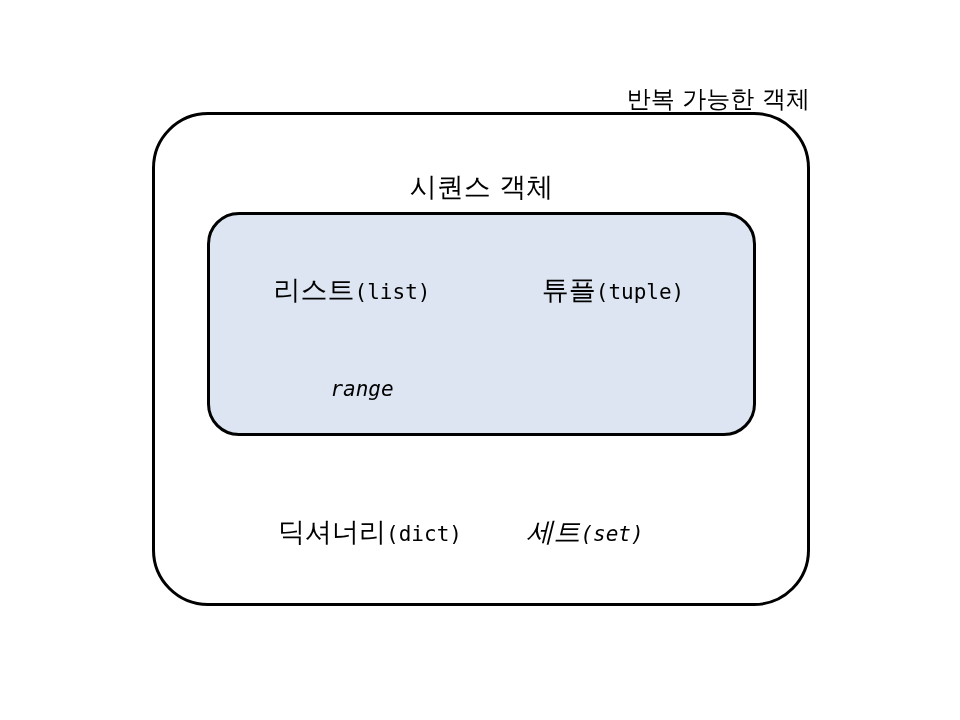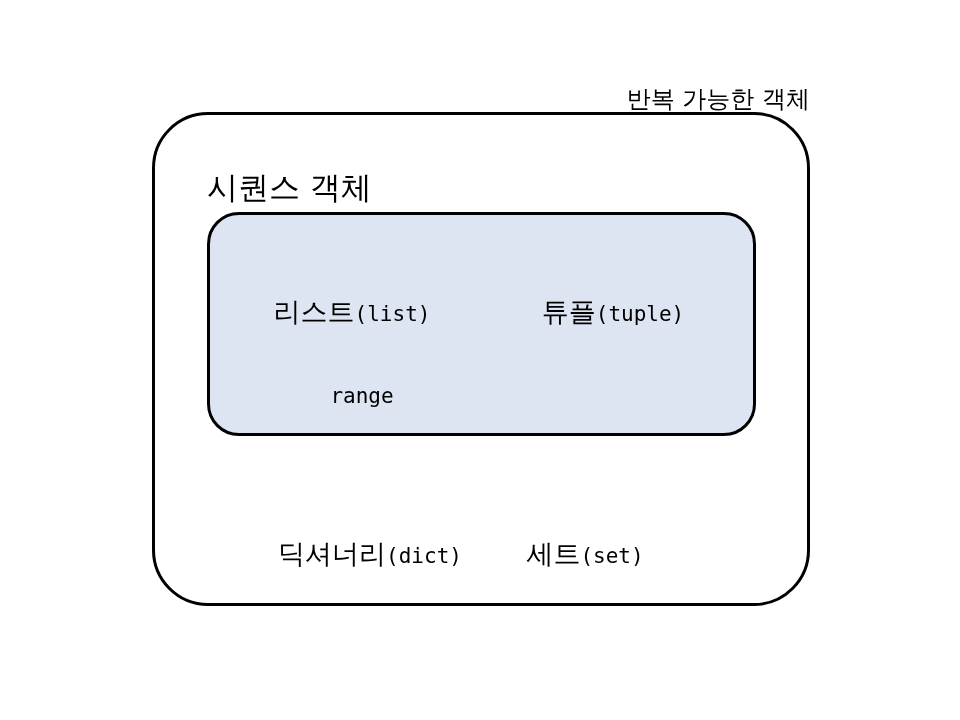--- a/index.html
+++ b/index.html
@@ -45,21 +45,22 @@
     border: 3px solid #000000;
     border-radius: 56px;
   }
 
   
   .inner-label {
     position: absolute;
     left: 207px;
     top: 170px;
     width: 549px;
-    font-size: 31px;
+    text-align: center;
+    font-size: 27px;
     line-height: 34px;
     color: #000000;
     white-space: nowrap;
   }
 
   .inner-box {
     position: absolute;
     left: 207px;
     top: 212px;
     width: 549px;
@@ -70,44 +71,43 @@
     border-radius: 32px;
   }
 
   
   .item {
     position: absolute;
     text-align: center;
     color: #000000;
     white-space: nowrap;
     line-height: 36px;
-    margin-top: 22px;
   }
   .item .ko {
     font-family: "DejaVu Sans", "Liberation Sans", sans-serif;
     font-size: 27px;
   }
   .item .en {
     font-family: "DejaVu Sans Mono", "Liberation Mono", monospace;
     font-size: 21px;
   }
   .item.mono-only {
     font-family: "DejaVu Sans Mono", "Liberation Mono", monospace;
     font-size: 21px;
   }
 
   
   .seq-r1c1 { left: 237px; top: 272px; width: 230px; }
   .seq-r1c2 { left: 498px; top: 272px; width: 230px; }
-  .seq-r2c1 { left: 247px; top: 356px; width: 230px; }
+  .seq-r2c1 { left: 247px; top: 371px; width: 230px; font-style: italic; }
   .seq-r2c2 { left: 470px; top: 356px; width: 230px; }
 
   
   .iter-c1 { left: 255px; top: 514px; width: 230px; }
-  .iter-c2 { left: 470px; top: 514px; width: 230px; }
+  .iter-c2 { left: 470px; top: 514px; width: 230px; font-style: italic; }
 </style>
 </head>
 <body>
 
 <div id="canvas">
 
   <div class="outer-label">반복 가능한 객체</div>
 
   <div class="outer-box"></div>
 

